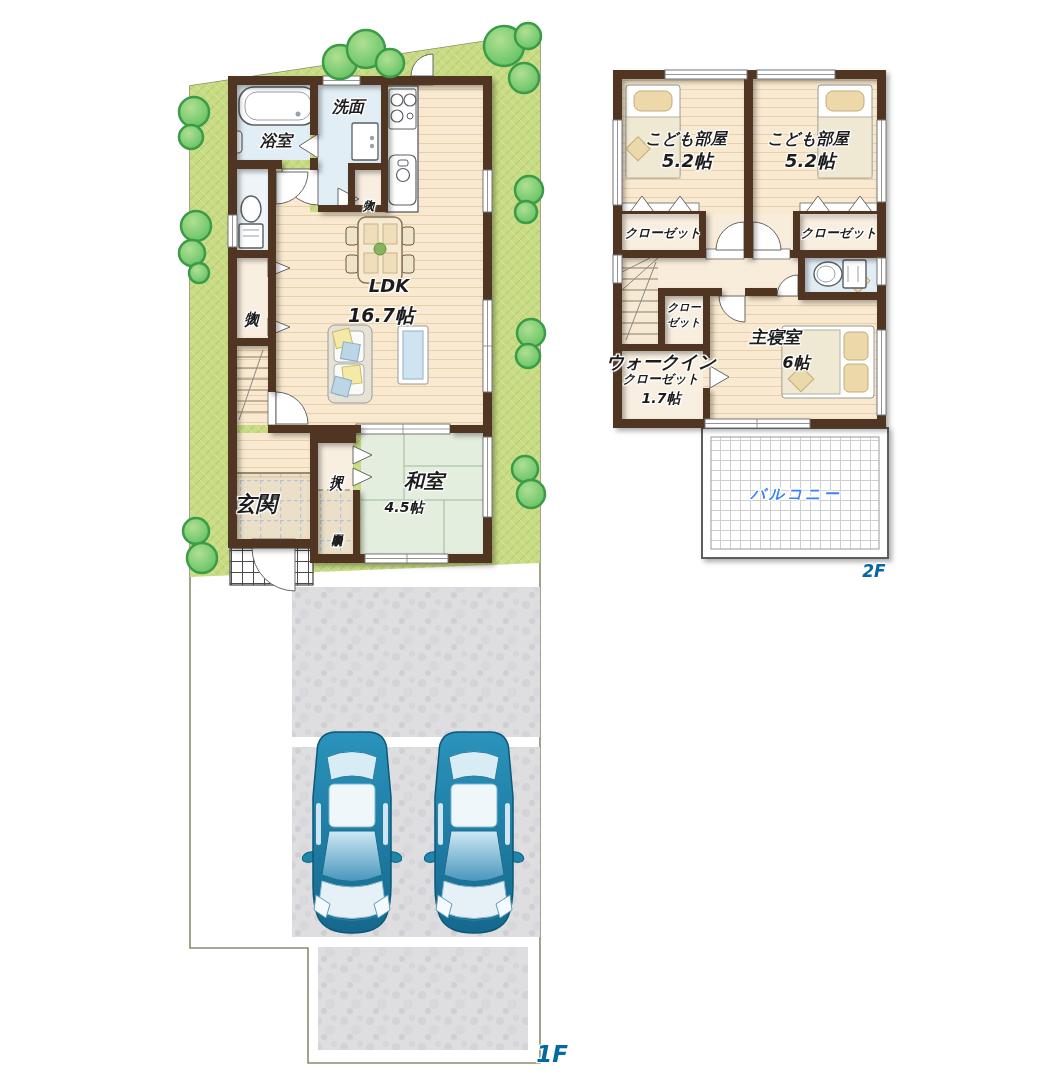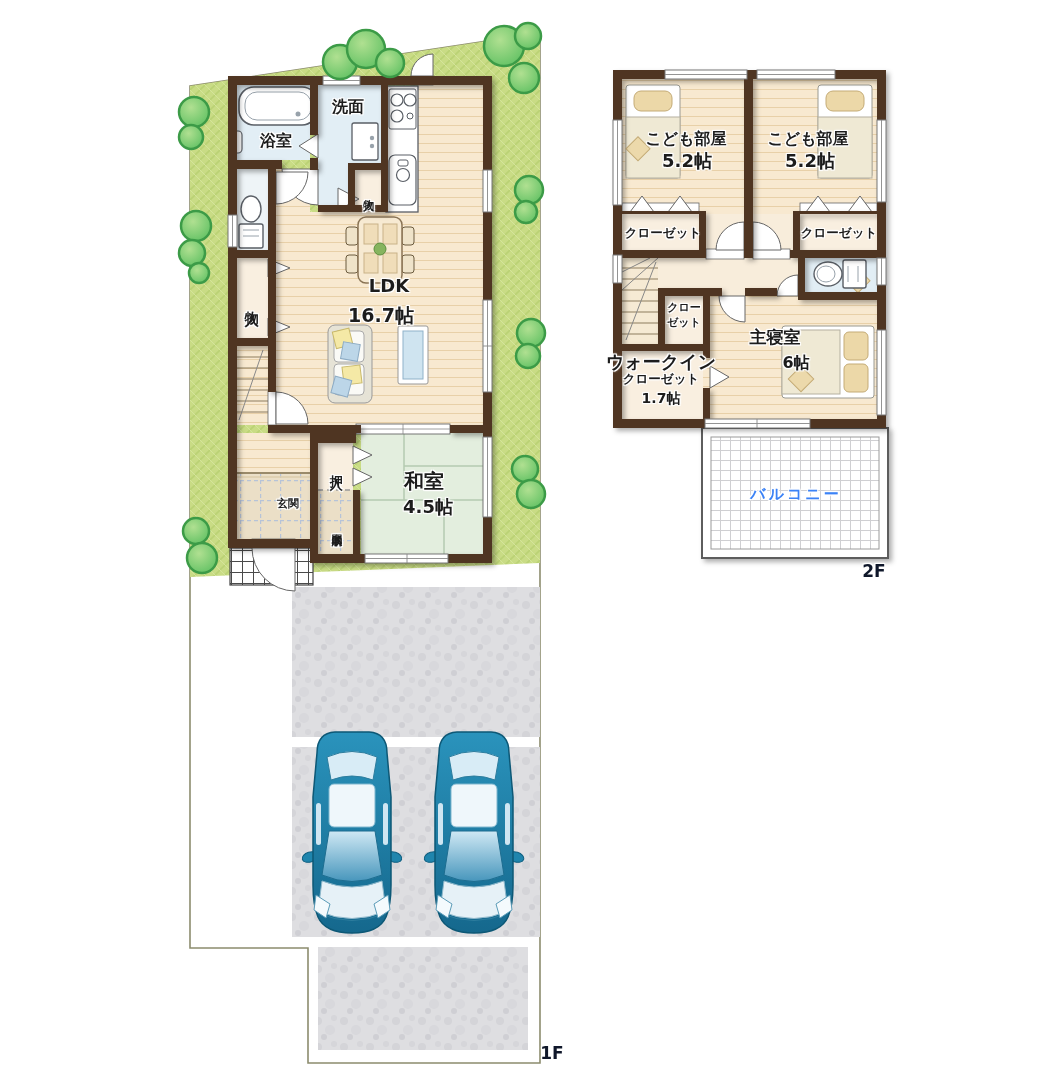--- a/index.html
+++ b/index.html
@@ -1,24 +1,24 @@
 <!DOCTYPE html>
 <html><head>
 <meta charset="utf-8">
 <style>
   html,body{margin:0;padding:0;background:#fff;}
   #stage{position:relative;width:1042px;height:1085px;background:#fff;overflow:hidden;
          font-family:"DejaVu Sans","Liberation Sans",sans-serif;}
   #plan-svg{position:absolute;left:0;top:0;z-index:1;}
   .lbl{position:absolute;z-index:2;transform:translate(-50%,-50%);
        color:#1c1c1c;font-weight:bold;white-space:nowrap;line-height:1.05;
-       text-shadow:-1px -1px 0 #fff,1px -1px 0 #fff,-1px 1px 0 #fff,1px 1px 0 #fff,0 0 3px #fff,0 0 3px #fff;}
+       text-shadow:-1px -1px 0 #fff,1px -1px 0 #fff,-1px 1px 0 #fff,1px 1px 0 #fff,0 0 3px #fff,0 0 3px #fff;font-style:italic;}
   .v{writing-mode:vertical-rl;text-orientation:upright;letter-spacing:1px;}
   .gray{color:#3b82f6;letter-spacing:3px;}
-  .fl{color:#0f172a;}
+  .fl{color:#0369a1;}
 </style>
 </head>
 <body>
 
 <div id="stage">
 
 <svg id="plan-svg" width="1042" height="1085" viewBox="0 0 1042 1085">
   <defs>
     <pattern id="grass" width="10" height="10" patternUnits="userSpaceOnUse">
       <rect width="10" height="10" fill="#c9dc85"></rect>
@@ -348,24 +348,24 @@
 </svg>
 
   <div class="lbl" style="left:276px;top:141px;font-size:16px">浴室</div>
   <div class="lbl" style="left:348px;top:107px;font-size:16px">洗面</div>
   <div class="lbl v" style="left:368px;top:191px;font-size:11px">物入</div>
   <div class="lbl v" style="left:252px;top:301px;font-size:14px">物入</div>
   <div class="lbl" style="left:389px;top:286px;font-size:18px">LDK</div>
   <div class="lbl" style="left:381px;top:316px;font-size:19px">16.7帖</div>
   <div class="lbl v" style="left:336px;top:466px;font-size:13px">押入</div>
   <div class="lbl" style="left:424px;top:481px;font-size:20px">和室</div>
-  <div class="lbl" style="left:428px;top:507px;font-size:18px">4.5帖</div>
-  <div class="lbl" style="left:288px;top:504px;font-size:11px">玄関</div>
+  <div class="lbl" style="left:404px;top:507px;font-size:14px">4.5帖</div>
+  <div class="lbl" style="left:256px;top:504px;font-size:21px">玄関</div>
   <div class="lbl v" style="left:337px;top:527px;font-size:10.5px">土間収納</div>
-  <div class="lbl fl" style="left:552px;top:1054px;font-size:17px">1F</div>
+  <div class="lbl fl" style="left:552px;top:1054px;font-size:23px">1F</div>
 
   <div class="lbl" style="left:686px;top:139px;font-size:16px">こども部屋</div>
   <div class="lbl" style="left:687px;top:161px;font-size:18px">5.2帖</div>
   <div class="lbl" style="left:808px;top:139px;font-size:16px">こども部屋</div>
   <div class="lbl" style="left:810px;top:161px;font-size:18px">5.2帖</div>
   <div class="lbl" style="left:663px;top:233px;font-size:12.5px">クローゼット</div>
   <div class="lbl" style="left:839px;top:233px;font-size:12.5px">クローゼット</div>
   <div class="lbl" style="left:684px;top:308px;font-size:11px">クロー</div>
   <div class="lbl" style="left:684px;top:323px;font-size:11px">ゼット</div>
   <div class="lbl" style="left:661px;top:362px;font-size:18px">ウォークイン</div>

